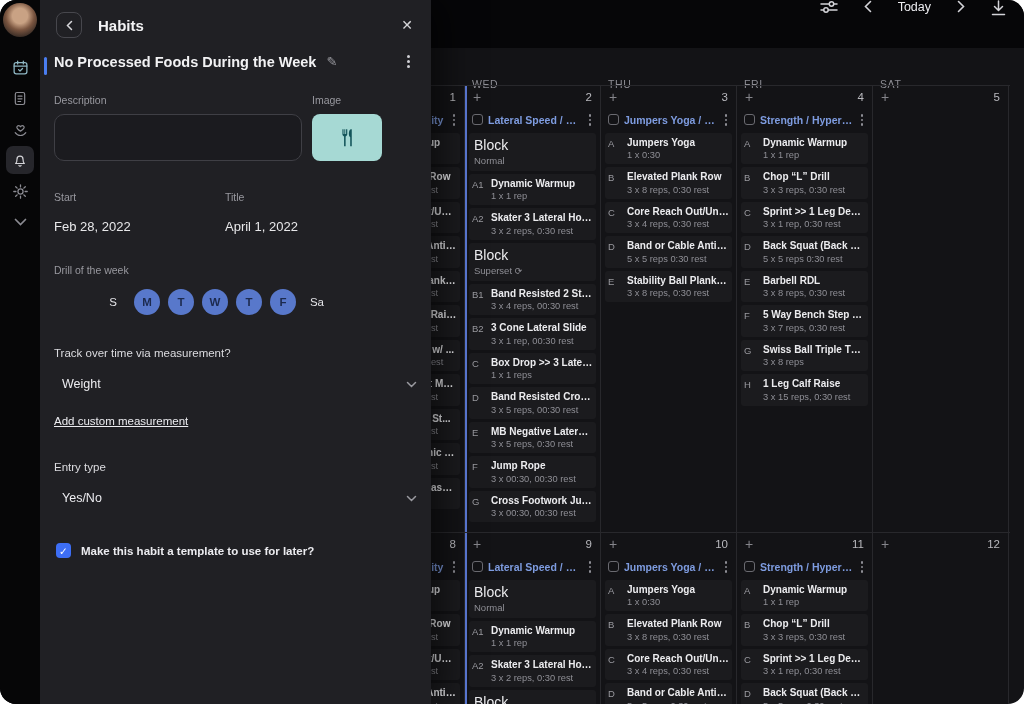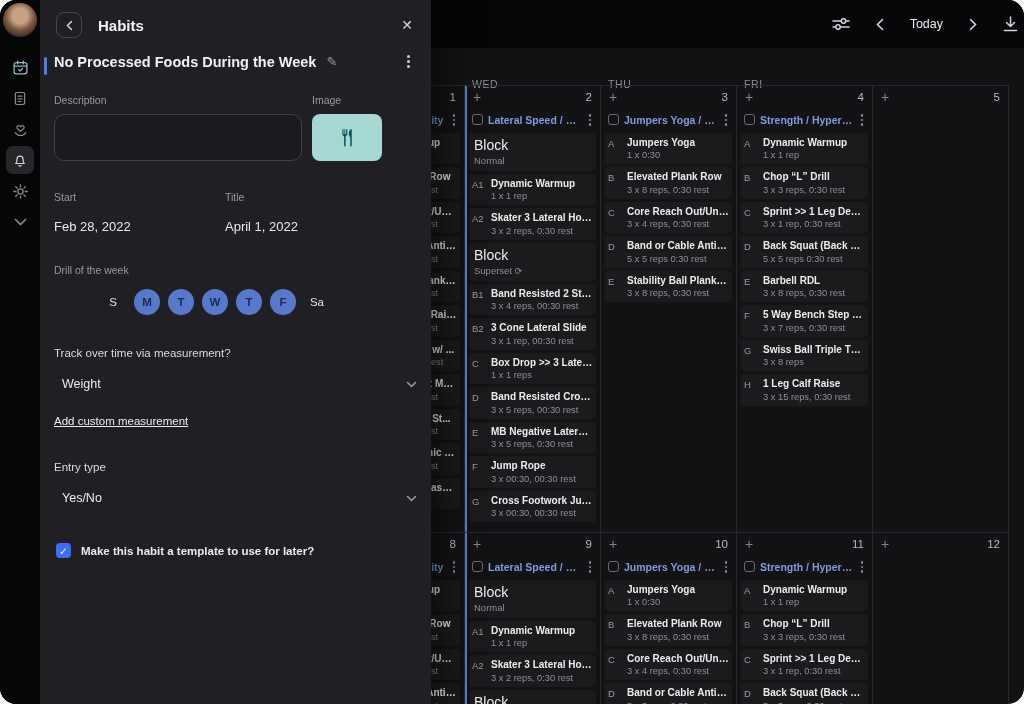--- a/index.html
+++ b/index.html
@@ -1,21 +1,21 @@
 <!DOCTYPE html>
 <html><head>
 <meta charset="utf-8">
 <style>
   *{margin:0;padding:0;box-sizing:border-box}
   html,body{background:#ffffff}
   body{font-family:"Liberation Sans","DejaVu Sans",sans-serif;-webkit-font-smoothing:antialiased}
   .app{position:relative;width:1024px;height:704px;background:#131316;border-radius:16px;overflow:hidden}
 
   
-  .cal-toolbar{position:absolute;left:40px;top:0;right:0;height:48px;background:#060608;display:flex;align-items:center;justify-content:flex-end;gap:26px;padding-right:6px;color:#d3d3d8}
+  .cal-toolbar{position:absolute;left:40px;top:0;right:0;height:48px;background:#060608;display:flex;align-items:flex-start;justify-content:flex-end;gap:26px;padding-right:18px;color:#d3d3d8}
   .tb-btn{display:flex;align-items:center;justify-content:center;color:#d3d3d8;cursor:pointer}
   .tb-today{font-size:12.5px;color:#ececf0}
   .day-headers{position:absolute;left:329px;top:48px;width:681px;height:37px;display:flex}
   .day-h{width:136px;padding:30px 0 0 7px;font-size:10.5px;letter-spacing:.6px;color:#8e8e95}
   .cal-grid{position:absolute;left:329px;top:85px;width:681px}
   .cal-row{display:flex;height:447px;border-top:1px solid #28282c}
   .cal-cell{width:136px;border-right:1px solid #28282c;padding:3px 4px;overflow:hidden;position:relative}
   .cal-cell:first-child{border-left:1px solid #28282c}
   .cal-cell.today{box-shadow:inset 2px 0 0 #5b79d6}
   .cell-top{display:flex;justify-content:space-between;align-items:center;padding:2px 4px 4px 4px}
@@ -118,20 +118,21 @@
         </svg>
       </span>
     </span>
   </div>
 
   <div class="day-headers">
       <div class="day-h">TUE</div>
       <div class="day-h">WED</div>
       <div class="day-h">THU</div>
       <div class="day-h">FRI</div>
+      <div class="day-h">SAT</div>
     </div>
   <div class="cal-grid">
       <div class="cal-row">
         <div class="cal-cell">
           <div class="cell-top">
             <span class="plus">+</span>
             <span class="dnum">1</span>
           </div>
           <div class="wcard">
             <div class="wtitle">

